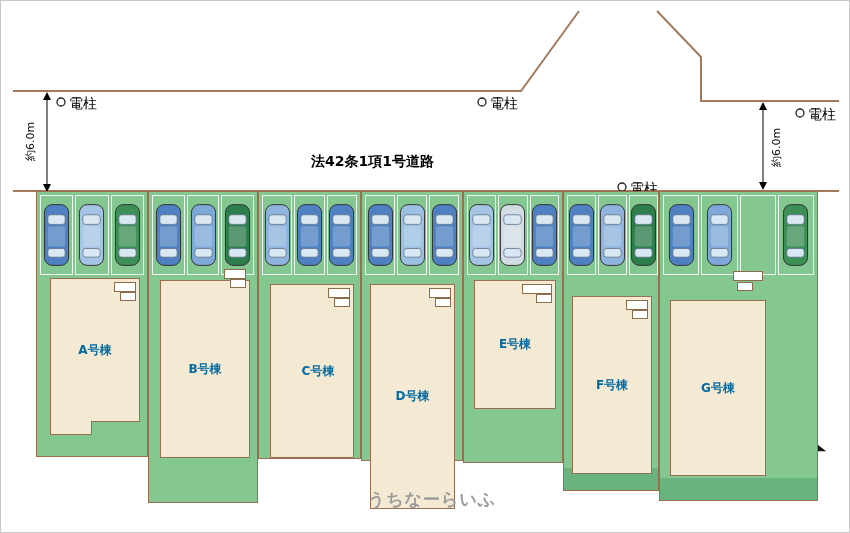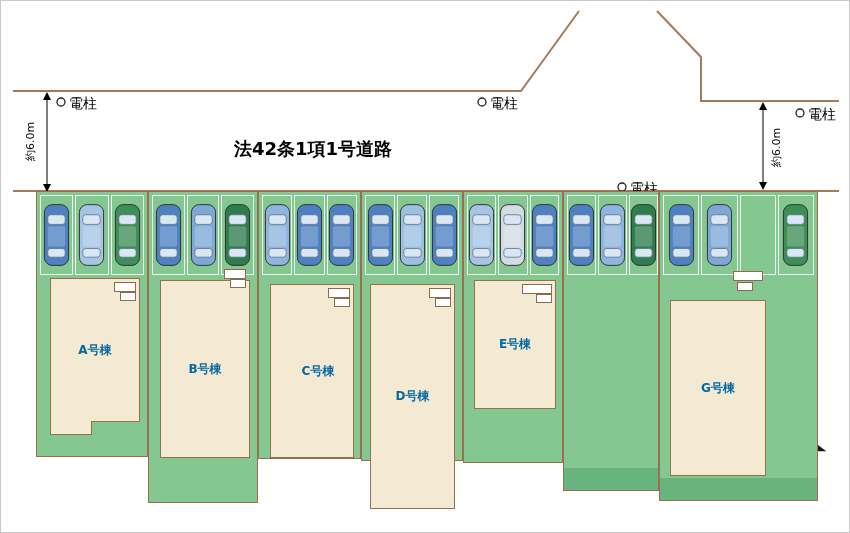--- a/index.html
+++ b/index.html
@@ -5,22 +5,22 @@
 <style>
   html,body{margin:0;padding:0;background:#fff;}
   .canvas{
     position:relative;width:850px;height:533px;background:#ffffff;
     border:1px solid #c8c8c8;box-sizing:border-box;overflow:hidden;
     font-family:"DejaVu Sans",sans-serif;
   }
   .overlay{position:absolute;left:0;top:0;width:850px;height:533px;pointer-events:none;}
 
   .road-label{
-    position:absolute;left:233px;top:136px;width:200px;text-align:left;
-    font-size:18px;font-weight:bold;color:#000;
+    position:absolute;left:233px;top:152px;width:200px;text-align:right;
+    font-size:14px;font-weight:bold;color:#000;
   }
   .pole-label{position:absolute;font-size:14px;color:#000;}
   .pole-label-1{left:68px;top:94px;}
   .pole-label-2{left:489px;top:94px;}
   .pole-label-3{left:807px;top:105px;}
   .pole-label-4{left:629px;top:179px;}
 
   .dim{
     position:absolute;width:46px;text-align:center;font-size:11px;color:#000;
     transform:rotate(-90deg);
@@ -304,20 +304,25 @@
       <div class="stall">
         <svg class="car" viewBox="0 0 28 66">
           <rect x="1.5" y="1.5" width="25" height="63" rx="8" stroke="#2f2f2f" fill="#2e7d4d"></rect>
           <rect x="5" y="12" width="18" height="10" rx="3" fill="#d9e7f3" stroke="#5a6f85" stroke-width="0.8"></rect>
           <rect x="5" y="24" width="18" height="21" rx="2" fill="#ffffff" opacity="0.22"></rect>
           <rect x="5" y="47" width="18" height="9" rx="3" fill="#d9e7f3" stroke="#5a6f85" stroke-width="0.8"></rect>
         </svg>
       </div>
     </div>
     <div class="garden"></div>
+    <div class="building building-f">
+      <div class="porch"></div>
+      <div class="porch2"></div>
+      <div class="bldg-label">F号棟</div>
+    </div>
   </div>
 
   <div class="lot lot-g">
     <div class="parking">
       <div class="stall">
         <svg class="car" viewBox="0 0 28 66">
           <rect x="1.5" y="1.5" width="25" height="63" rx="8" stroke="#2f2f2f" fill="#4f81c2"></rect>
           <rect x="5" y="12" width="18" height="10" rx="3" fill="#d9e7f3" stroke="#5a6f85" stroke-width="0.8"></rect>
           <rect x="5" y="24" width="18" height="21" rx="2" fill="#ffffff" opacity="0.22"></rect>
           <rect x="5" y="47" width="18" height="9" rx="3" fill="#d9e7f3" stroke="#5a6f85" stroke-width="0.8"></rect>
@@ -342,13 +347,14 @@
       </div>
     </div>
     <div class="garden"></div>
     <div class="building building-g">
       <div class="porch"></div>
       <div class="porch2"></div>
       <div class="bldg-label">G号棟</div>
     </div>
   </div>
 
+  <div class="watermark">うちなーらいふ</div>
 </div>
 
 </body></html>

